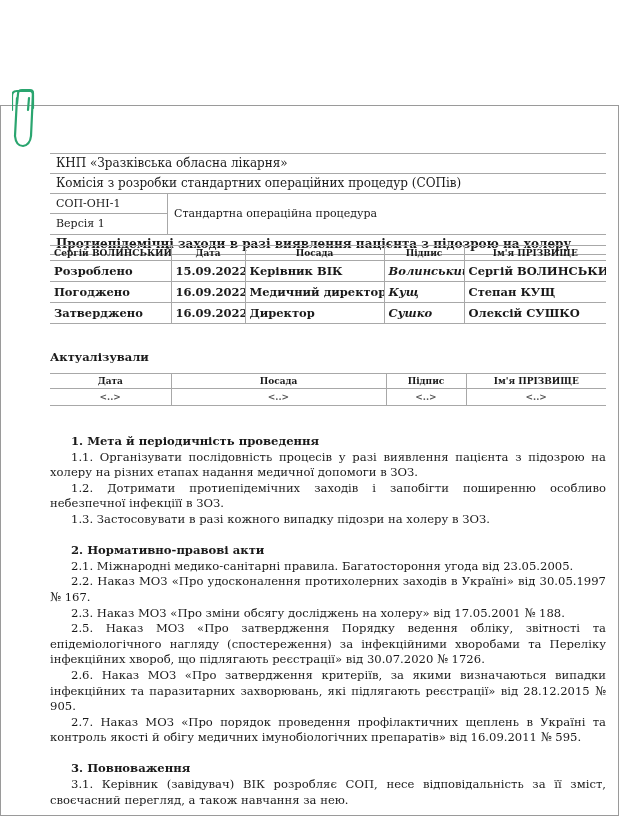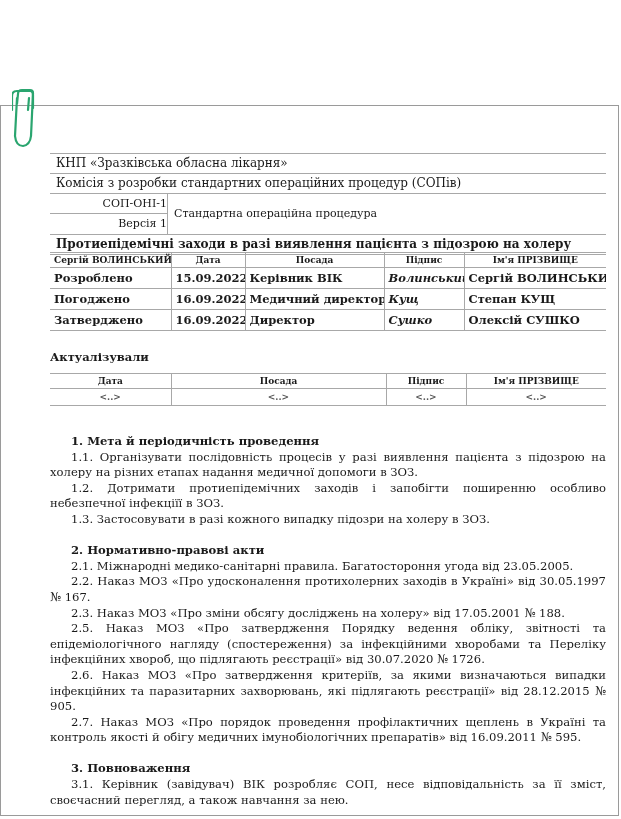--- a/index.html
+++ b/index.html
@@ -7,34 +7,34 @@
          font-family: "DejaVu Serif", "Liberation Serif", serif; color: #1a1a1a; }
   .page { position: absolute; left: 0; top: 105px; width: 619px; height: 711px;
           border-top: 1.5px solid #9a9a9a; border-right: 1.5px solid #9a9a9a;
           border-bottom: 1.5px solid #9a9a9a; border-left: 1.5px solid #9a9a9a; box-sizing: border-box; }
   .clip { position: absolute; left: 12px; top: 88px; width: 24px; height: 62px; }
   .doc { position: absolute; left: 50px; width: 556px; }
   .htable { top: 153px; }
   .hrow { border-top: 1.5px solid #a8a8a8; height: 19px; font-size: 12px; line-height: 19px; padding-left: 6px; white-space: nowrap; }
   .hrow:last-child { border-bottom: 1.5px solid #a8a8a8; }
   .hsplit { display: flex; border-top: 1.5px solid #a8a8a8; height: 40px; }
-  .hsplit .left { width: 117px; border-right: 1.5px solid #a8a8a8; text-align: right; }
+  .hsplit .left { width: 117px; border-right: 1.5px solid #a8a8a8; }
   .hsplit .left div { height: 19px; line-height: 19px; font-size: 11px; padding-left: 6px; }
   .hsplit .left div:first-child { border-bottom: 1.5px solid #a8a8a8; }
   .hsplit .right { flex: 1; font-size: 11px; line-height: 40px; padding-left: 6px; }
   .bold { font-weight: bold; }
 
   table.grid { border-collapse: collapse; width: 556px; table-layout: fixed; }
   table.grid td, table.grid th { border-top: 1.5px solid #a8a8a8; border-bottom: 1.5px solid #a8a8a8;
      border-left: 1.5px solid #a8a8a8; padding: 0 4px; white-space: nowrap; overflow: hidden; font-weight: bold; }
   table.grid td:first-child, table.grid th:first-child { border-left: none; }
   table.grid th { font-size: 9px; height: 14px; line-height: 14px; font-weight: bold; text-align: center; }
   table.grid td { font-size: 11.5px; height: 20px; line-height: 20px; }
   .sig { font-family: "DejaVu Serif", serif; font-style: italic; font-size: 10.5px; text-align: left; margin-top: 44px; }
-  .sigtable { top: 252px; }
+  .sigtable { top: 245px; }
   .acttitle { position: absolute; left: 50px; top: 350px; font-size: 11.5px; font-weight: bold; text-align: right; }
   .acttable { top: 373px; }
   .acttable td { font-size: 9px !important; height: 16px !important; line-height: 16px !important; text-align: center; color: #555; }
 
   .body { position: absolute; left: 50px; top: 434px; width: 556px; font-size: 11.6px; line-height: 15.6px; text-align: justify; }
   .body p { margin: 0; text-indent: 21px; }
   .body p.h { font-weight: bold; }
   .body .gap { height: 15.6px; }
 </style>
 </head>

